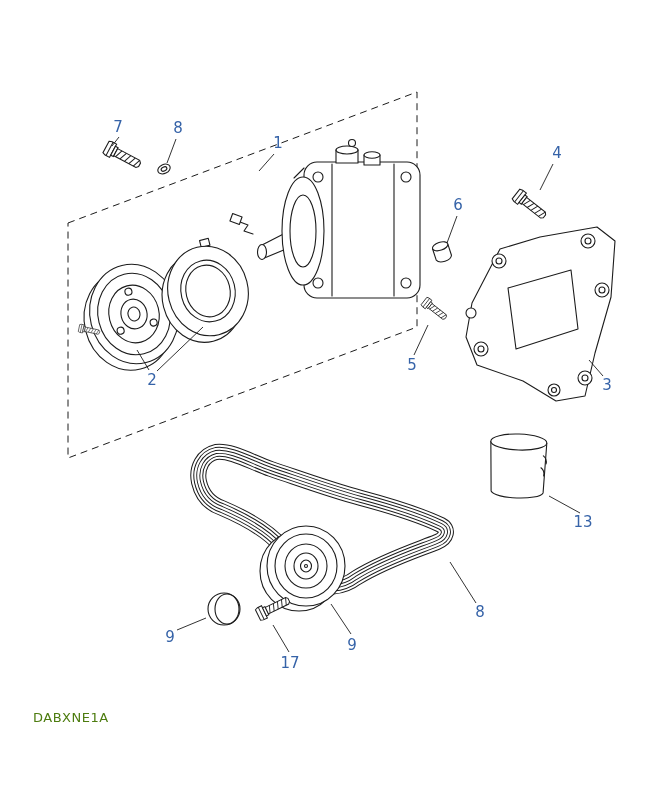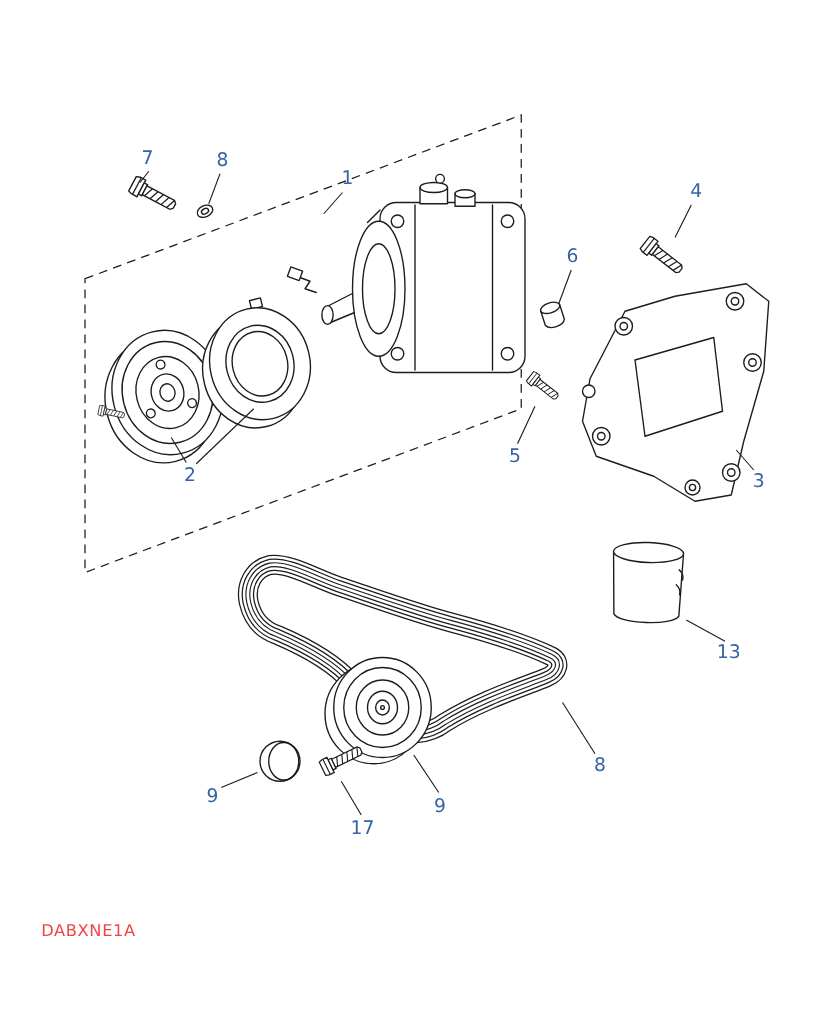--- a/index.html
+++ b/index.html
@@ -1,21 +1,21 @@
 <!DOCTYPE html>
 <html style="--callout-color: #3663a8; --line-color: #1c1c1c; --bg-color: #ffffff;"><head>
 <meta charset="utf-8">
 <style>
   html,body{margin:0;padding:0}
   body{background:#fff;font-family:"DejaVu Sans","Liberation Sans",sans-serif}
   .stage{position:relative;width:660px;height:809px;background:var(--bg-color,#ffffff);overflow:hidden}
   .stage svg{position:absolute;left:0;top:0;color:var(--line-color,#1c1c1c)}
   .callout{position:absolute;transform:translate(-50%,-50%);color:var(--callout-color,#3663a8);
            font-size:15px;line-height:1;cursor:pointer;user-select:none}
-  .diagram-code{position:absolute;left:33px;top:738px;font-size:13px;color:#ef4444;letter-spacing:.5px}
+  .diagram-code{position:absolute;left:33px;top:710px;font-size:13px;color:#4d7c0f;letter-spacing:.5px}
   
   .s{stroke:var(--line-color,#1c1c1c);stroke-width:1.1;fill:none;stroke-linecap:round;stroke-linejoin:round}
   .sw{stroke:var(--line-color,#1c1c1c);stroke-width:1.1;fill:#ffffff;stroke-linejoin:round}
   .dash{stroke:var(--line-color,#1c1c1c);stroke-width:1;fill:none;stroke-dasharray:7 5}
   .leader{stroke:var(--line-color,#1c1c1c);stroke-width:.9;fill:none}
   
   .b1{stroke:var(--line-color,#1c1c1c);stroke-width:16;fill:none;stroke-linejoin:round}
   .b2{stroke:#fff;stroke-width:14;fill:none;stroke-linejoin:round}
   .b3{stroke:var(--line-color,#1c1c1c);stroke-width:10;fill:none;stroke-linejoin:round}
   .b4{stroke:#fff;stroke-width:8;fill:none;stroke-linejoin:round}

